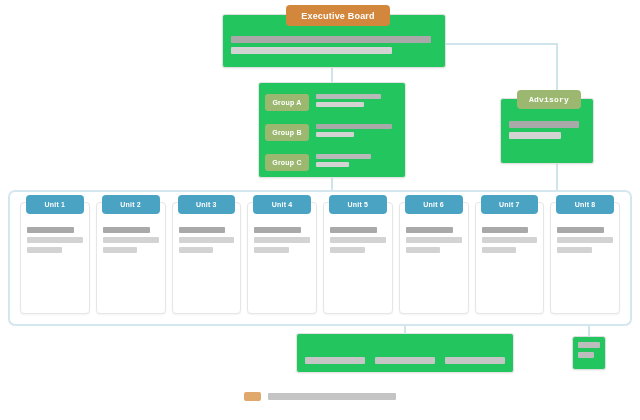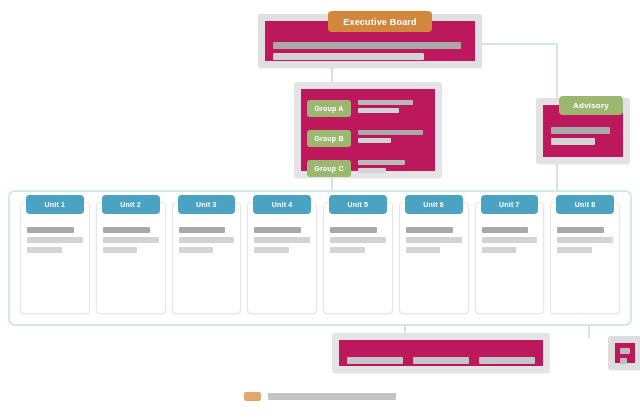--- a/index.html
+++ b/index.html
@@ -24,26 +24,25 @@
   .conn {
     position: absolute;
     background: #cfe4ec;
   }
   .conn-h { height: 2px; }
   .conn-v { width: 2px; }
 
   
   .node {
     position: absolute;
-    background: #be185d;
-    border: 7px solid #f97316;
+    background: #22c55e;
+    border: 1px solid #f97316;
     border-radius: 3px;
     box-sizing: border-box;
     box-shadow: 0 1px 2px rgba(0,0,0,0.06);
-    margin-left: 36px;
   }
 
   .pill {
     border-radius: 4px;
     color: #ffffff;
     font-weight: bold;
     text-align: center;
     letter-spacing: 0.2px;
     white-space: nowrap;
     overflow: hidden;
@@ -129,20 +128,21 @@
     border-color: #e2e2e2;
   }
   #side-title {
     position: absolute;
     left: 16px;
     top: -9px;
     width: 64px;
     height: 19px;
     background: #9cb870;
     font-size: 8px;
+    font-family: Liberation Mono, monospace;
   }
   #side-body {
     position: absolute;
     left: 8px;
     top: 22px;
     right: 8px;
     bottom: 6px;
   }
 
   

